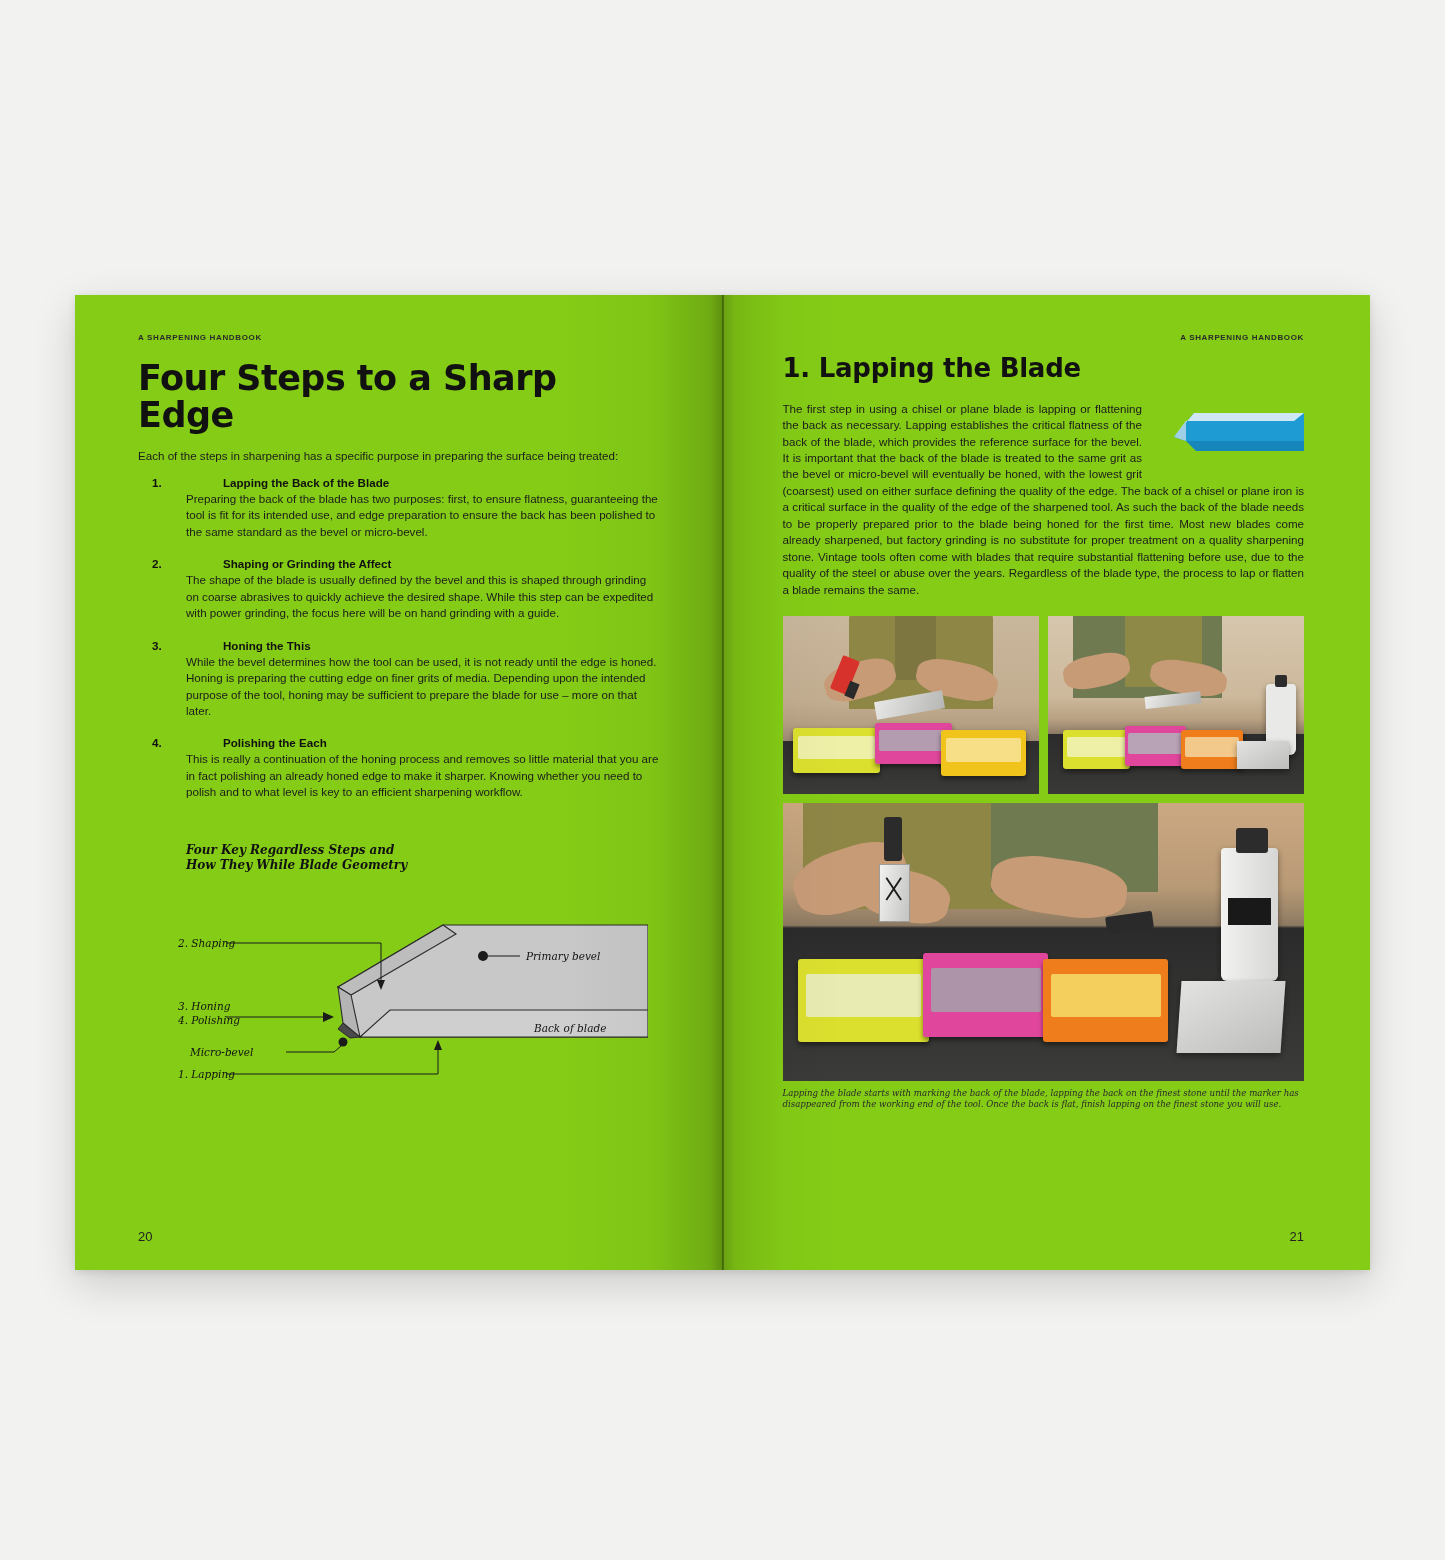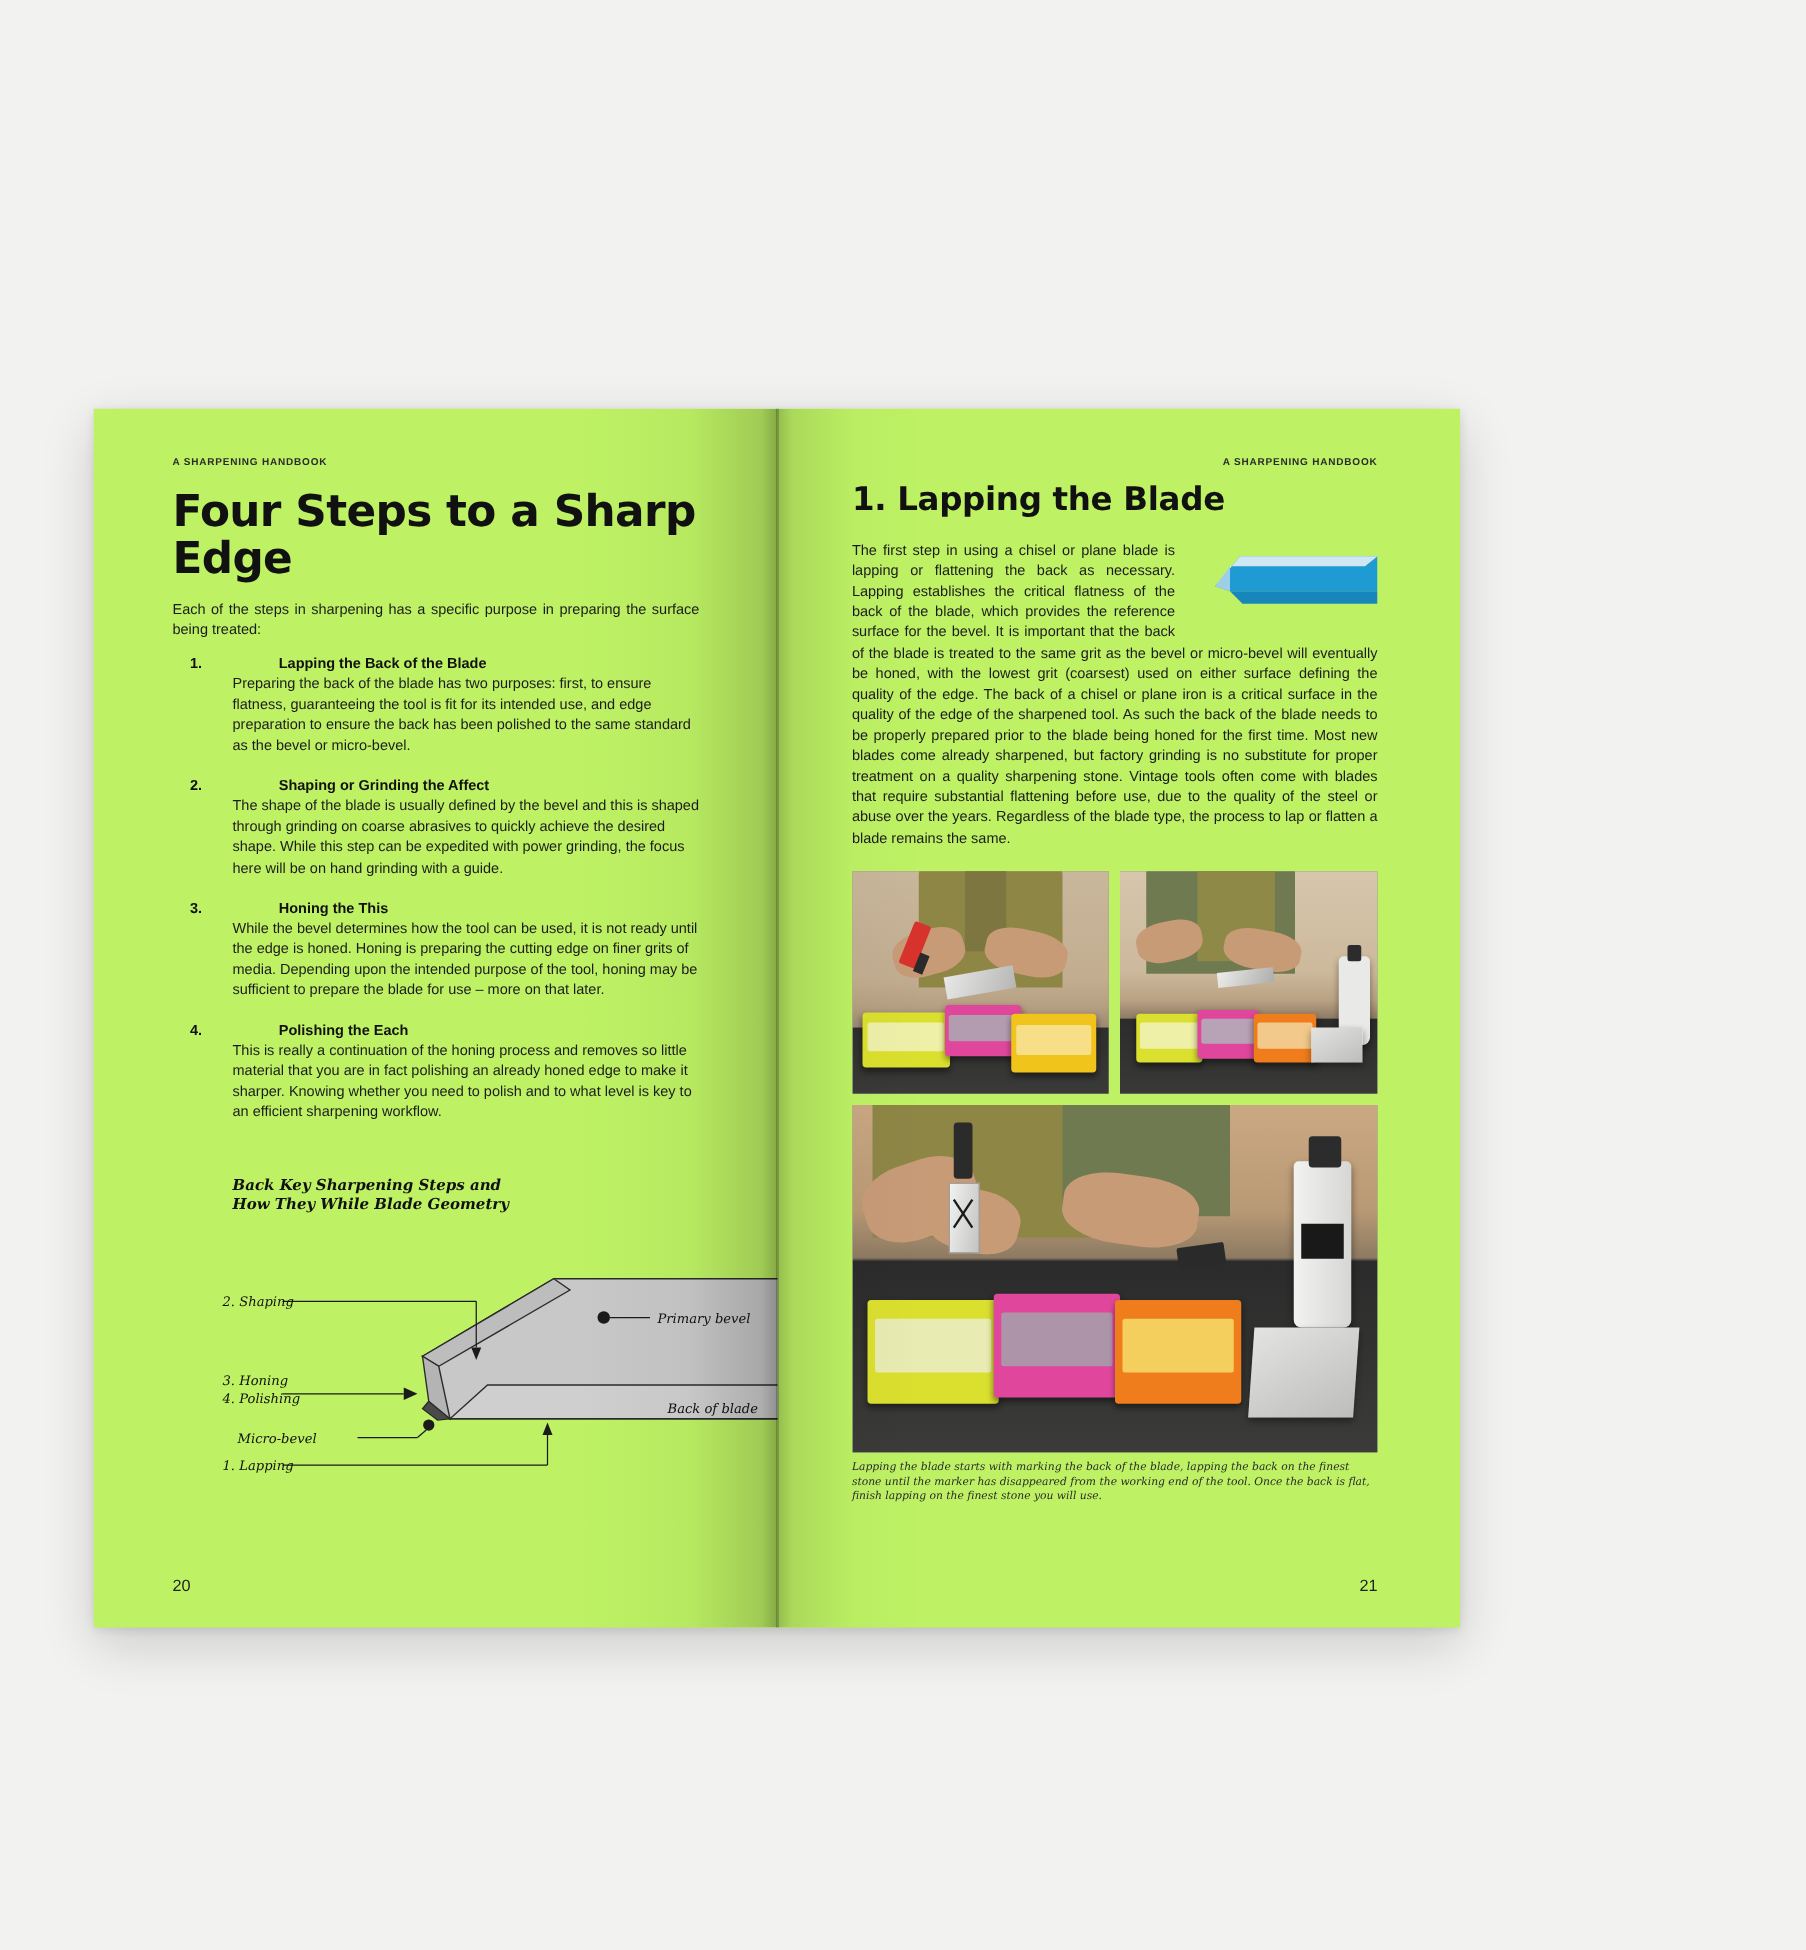--- a/index.html
+++ b/index.html
@@ -18,26 +18,25 @@
     height: 1560px;
     background: #f2f2f0;
     overflow: hidden;
   }
 
   
   .book {
     position: absolute;
     left: 75px;
     top: 295px;
-    width: 1093px;
+    width: 1295px;
     height: 975px;
-    background: #bef264;
+    background: #84cc16;
     box-shadow: 0 14px 40px rgba(0,0,0,0.16), 0 2px 8px rgba(0,0,0,0.10);
     display: flex;
-    margin-top: 32px;
   }
 
   .page {
     position: relative;
     width: 50%;
     height: 100%;
     box-sizing: border-box;
     overflow: hidden;
   }
 
@@ -255,21 +254,21 @@
           <div class="step-text">While the bevel determines how the tool can be used, it is not ready until the edge is honed. Honing is preparing the cutting edge on finer grits of media. Depending upon the intended purpose of the tool, honing may be sufficient to prepare the blade for use – more on that later.</div>
         </li>
         <li>
           <span class="step-num">4.</span>
           <div class="step-head">Polishing the Each</div>
           <div class="step-text">This is really a continuation of the honing process and removes so little material that you are in fact polishing an already honed edge to make it sharper. Knowing whether you need to polish and to what level is key to an efficient sharpening workflow.</div>
         </li>
       </ol>
 
       <div class="fig-title">
-        <div>Back Key Sharpening Steps and</div>
+        <div>Four Key Regardless Steps and</div>
         <div>How They While Blade Geometry</div>
       </div>
 
       <div class="diagram-wrap">
         <svg width="510" height="190" viewBox="0 0 510 190" xmlns="http://www.w3.org/2000/svg">
 
           <polygon points="200,95 305,33 510,33 510,145 222,145" fill="#c8c8c8" stroke="#2b2b2b" stroke-width="1.1"></polygon>
 
           <polygon points="222,145 510,145 510,118 252,118" fill="#cfcfcf" stroke="#2b2b2b" stroke-width="1.1"></polygon>
 

